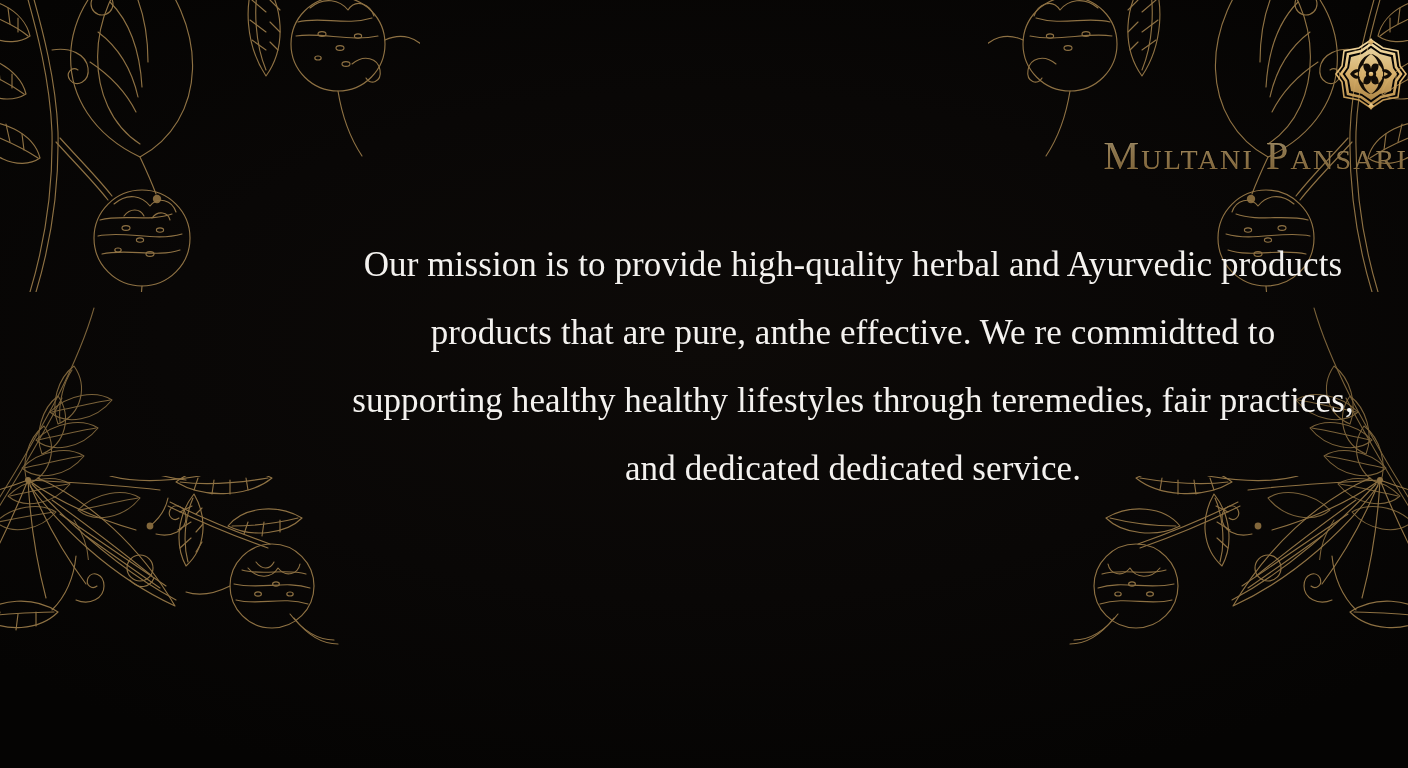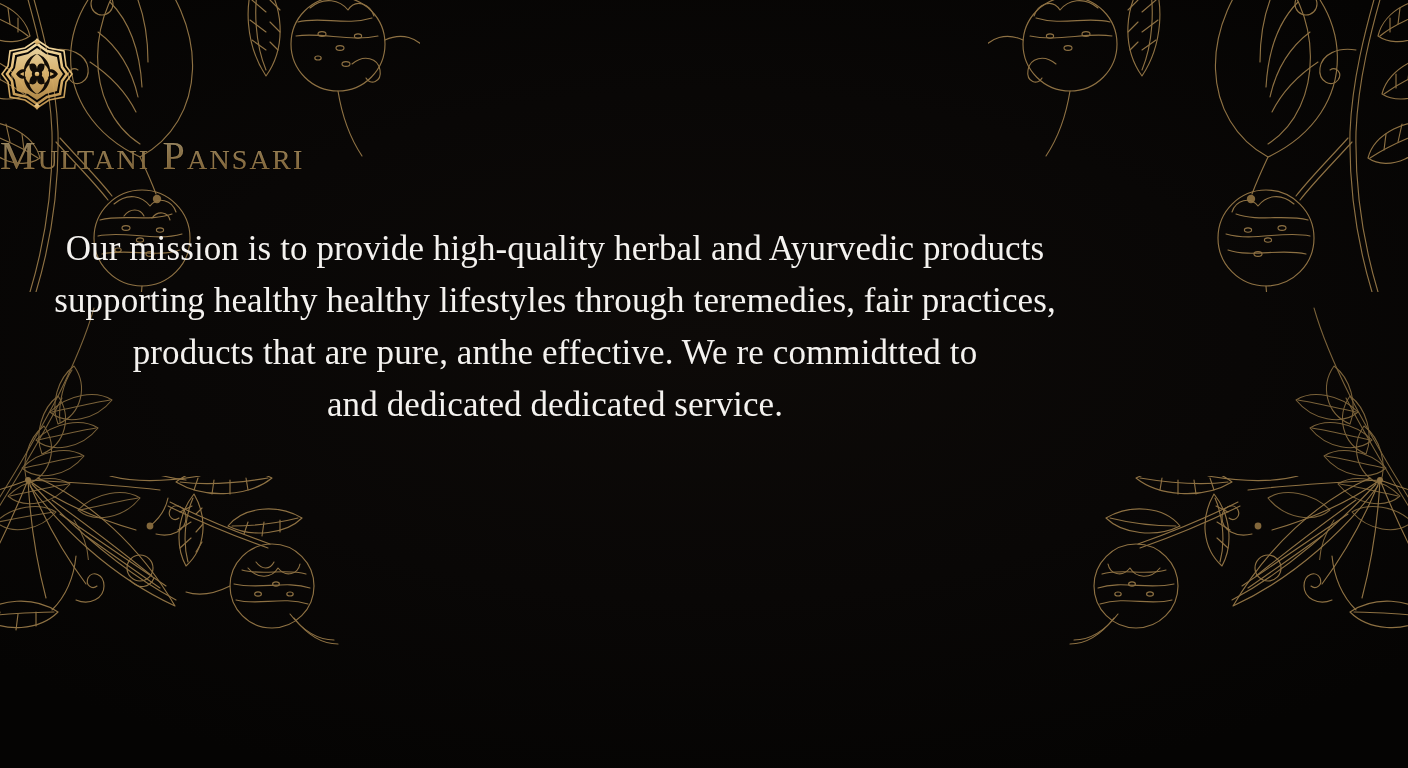--- a/index.html
+++ b/index.html
@@ -45,21 +45,21 @@
   .edge svg { width:100%; height:100%; display:block; }
   .edge-l { left:-22px;  top:300px; }
   .edge-r { right:-22px; top:300px; transform:scaleX(-1); }
 
   
   .content {
     position:absolute;
     inset:0;
     display:flex;
     flex-direction:column;
-    align-items:flex-start;
+    align-items:flex-end;
     z-index:5;
   }
 
   .emblem {
     margin-top:38px;
     width:74px;
     height:72px;
   }
   .emblem svg { width:100%; height:100%; display:block; }
 
@@ -98,21 +98,21 @@
     margin-top:44px;
     width:1110px;
     text-align:center;
     color:#f4f2ef;
     font-family:"Liberation Serif", serif;
     font-size:35px;
     line-height:52px;
     font-weight:400;
     letter-spacing:0.1px;
   }
-  .mission-body .ln { display:block; white-space:nowrap; }
+  .mission-body .ln { display:block; white-space:nowrap;margin-top:16px; }
 </style>
 </head>
 <body>
 
 <div class="slide">
 
   <div class="corner corner-tl">
     <svg viewBox="0 0 430 300" xmlns="http://www.w3.org/2000/svg" fill="none" stroke="#9a7b49" stroke-width="1.15" stroke-linecap="round" stroke-linejoin="round">
       <g opacity="0.92">
 
@@ -432,19 +432,19 @@
         <path d="M37 0 L40 4 L37 7 L34 4 Z" fill="url(#gld)"></path>
         <path d="M37 65 L40 68 L37 72 L34 68 Z" fill="url(#gld)"></path>
       </svg>
     </div>
 
     <div class="brand">Multani Pansari</div>
 
 
     <div class="mission-body">
       <span class="ln">Our mission is to provide high-quality herbal and Ayurvedic products</span>
+      <span class="ln">products that are pure, anthe effective. We re commidtted to</span>
       <span class="ln">supporting healthy healthy lifestyles through teremedies, fair practices,</span>
-      <span class="ln">products that are pure, anthe effective. We re commidtted to</span>
       <span class="ln">and dedicated dedicated service.</span>
     </div>
 
   </div>
 </div>
 
 </body></html>

